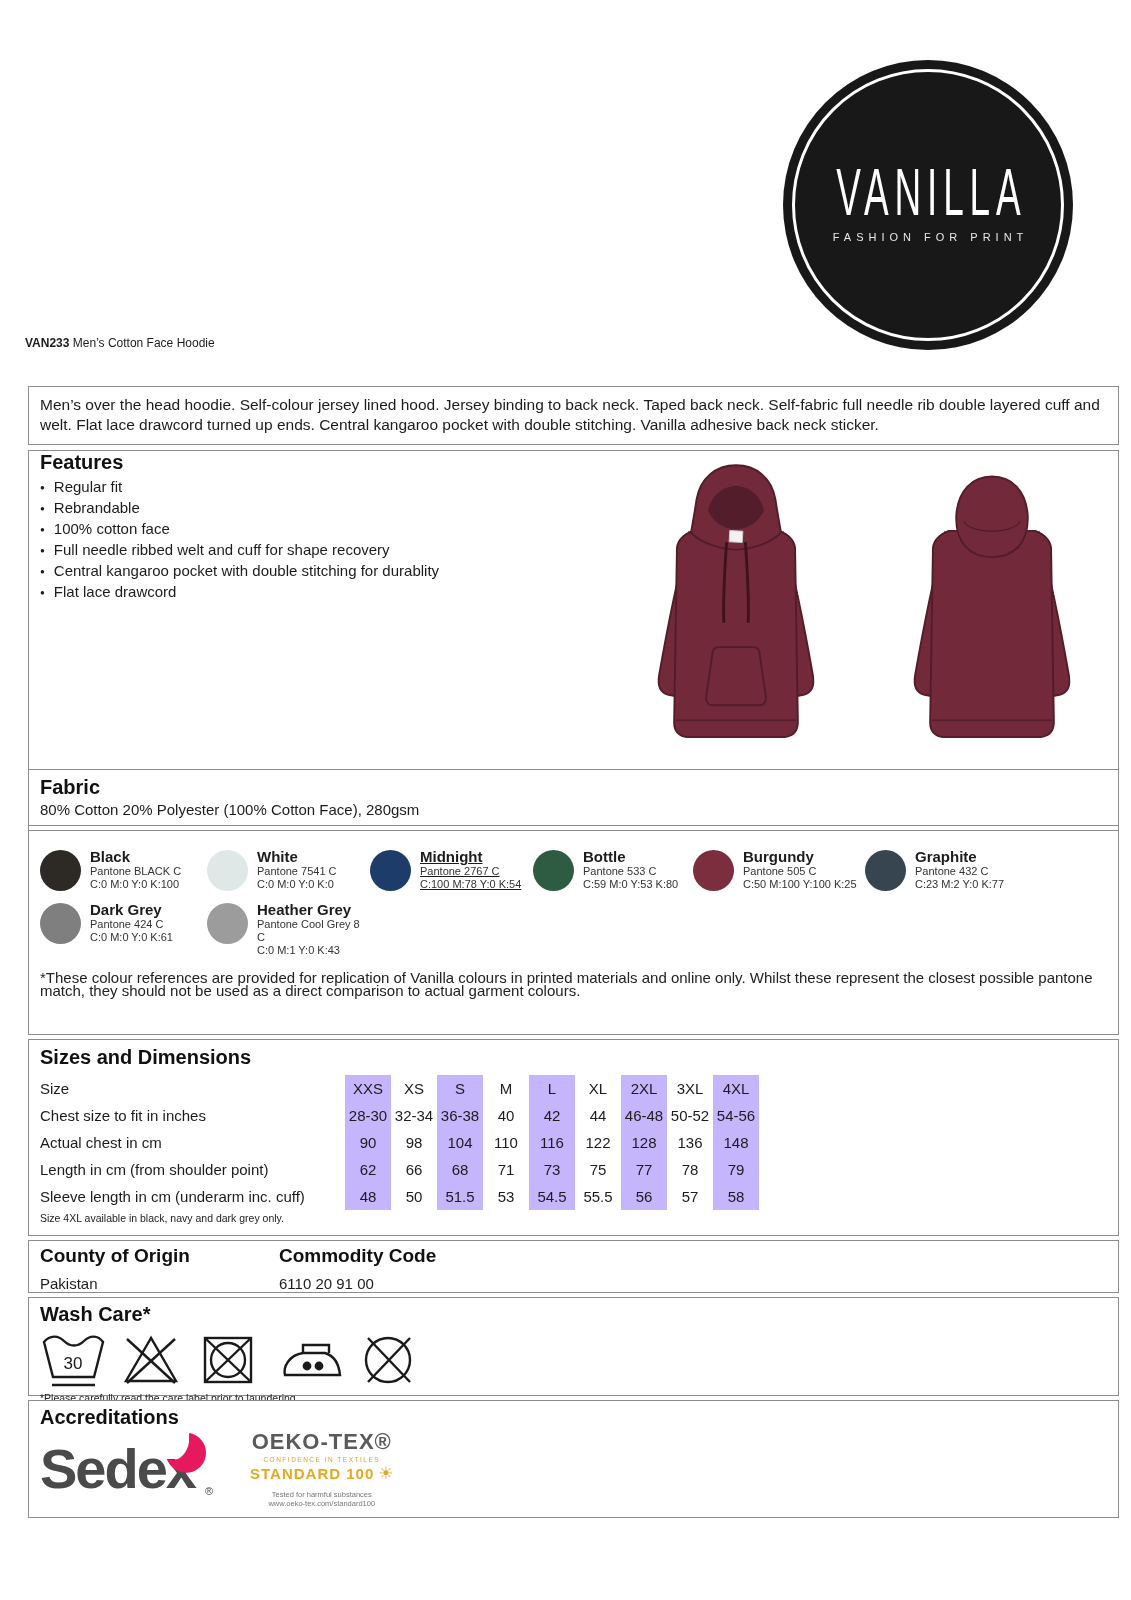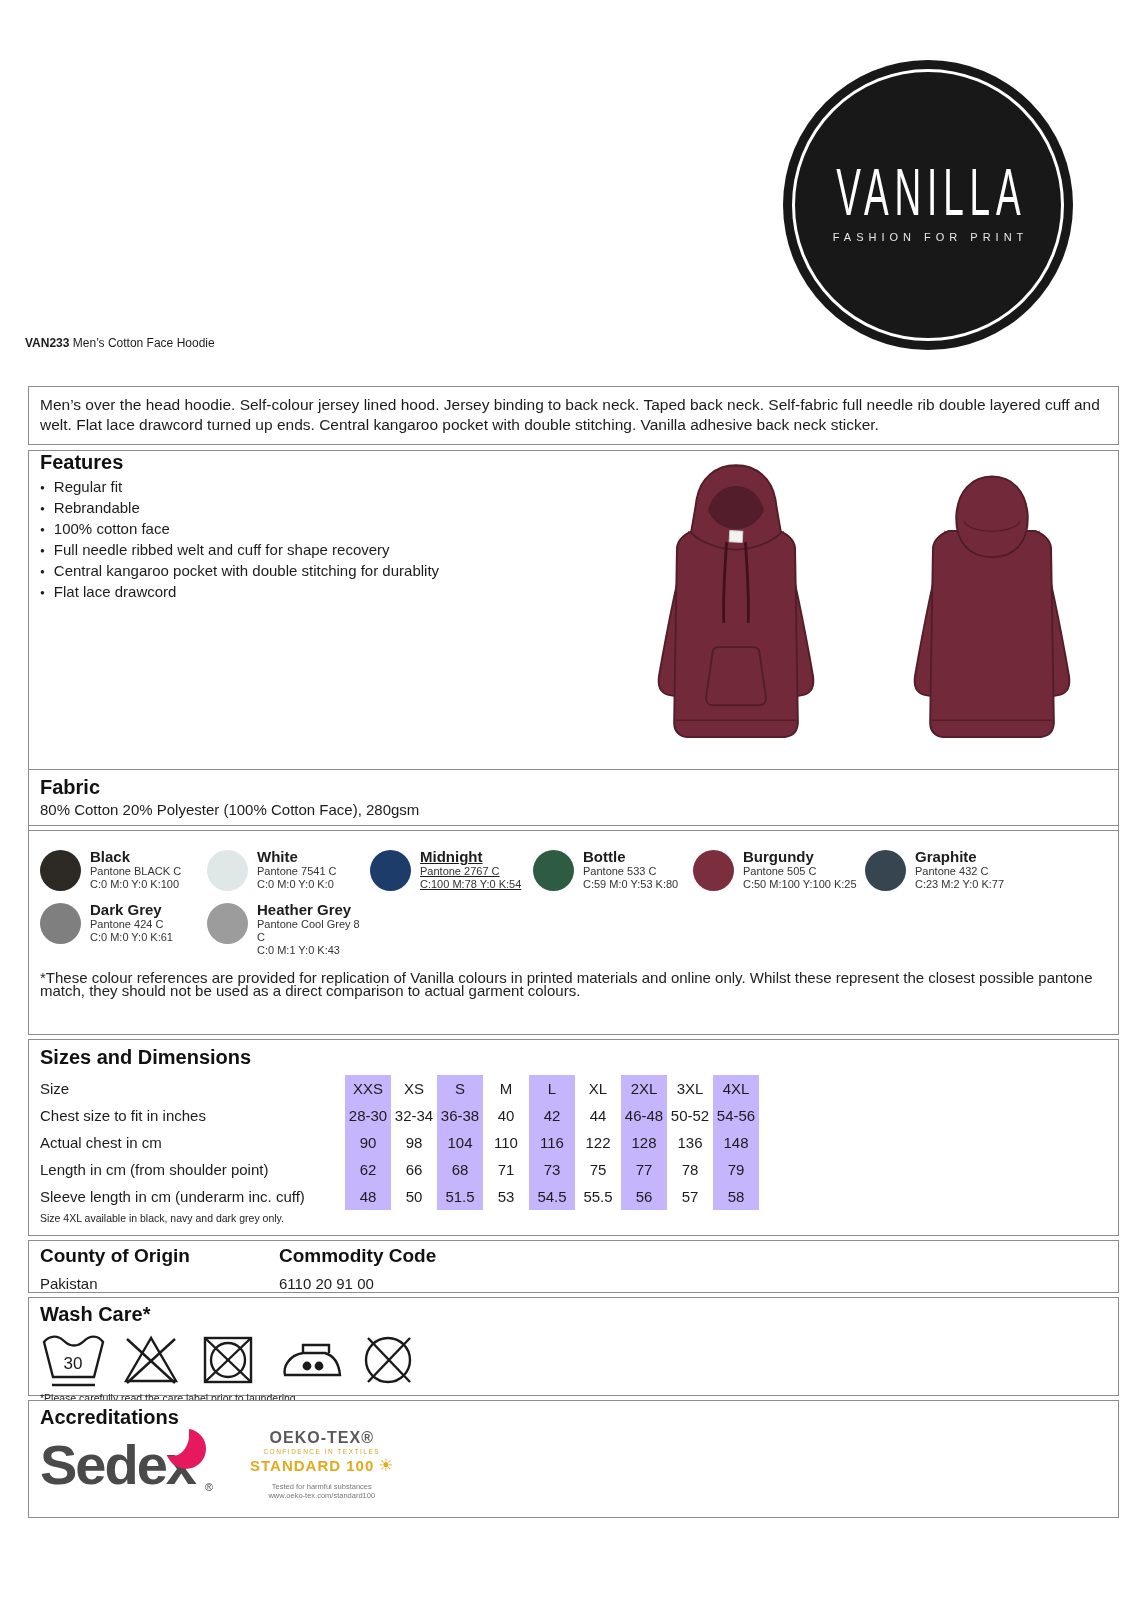--- a/index.html
+++ b/index.html
@@ -77,21 +77,21 @@
   .wash-note { font-size:10.5px; color:#222; margin-top:3px; }
 
   
   .accred-box { top:1400px; height:118px; padding:5px 11px; }
   .accred-row { display:flex; align-items:center; margin-top:0px; }
   .sedex-wrap { position:relative; display:inline-block; }
   .sedex-text { font-size:56px; font-weight:700; color:#4a4a4a; letter-spacing:-2px; }
   .sedex-swoosh { position:absolute; right:-12px; top:-4px; }
   .sedex-r { position:absolute; right:-18px; bottom:4px; font-size:11px; color:#4a4a4a; }
   .oeko { margin-left:55px; text-align:center; }
-  .oeko .l1 { font-size:16px; font-weight:700; color:#5a5a5a; letter-spacing:1px; }
+  .oeko .l1 { font-size:22px; font-weight:700; color:#5a5a5a; letter-spacing:1px; }
   .oeko .l2 { font-size:6.5px; color:#d9a520; letter-spacing:1.5px; margin-top:1px; }
   .oeko .l3-row { display:flex; align-items:center; justify-content:center; gap:4px; }
   .oeko .l3 { font-size:15px; font-weight:700; color:#e3aa1e; letter-spacing:1px; }
   .oeko .sun { color:#e3aa1e; font-size:17px; }
   .oeko .l4 { font-size:7.5px; color:#777; margin-top:6px; }
   .oeko .l5 { font-size:7.5px; color:#777; }
 </style>
 </head>
 <body>
 

